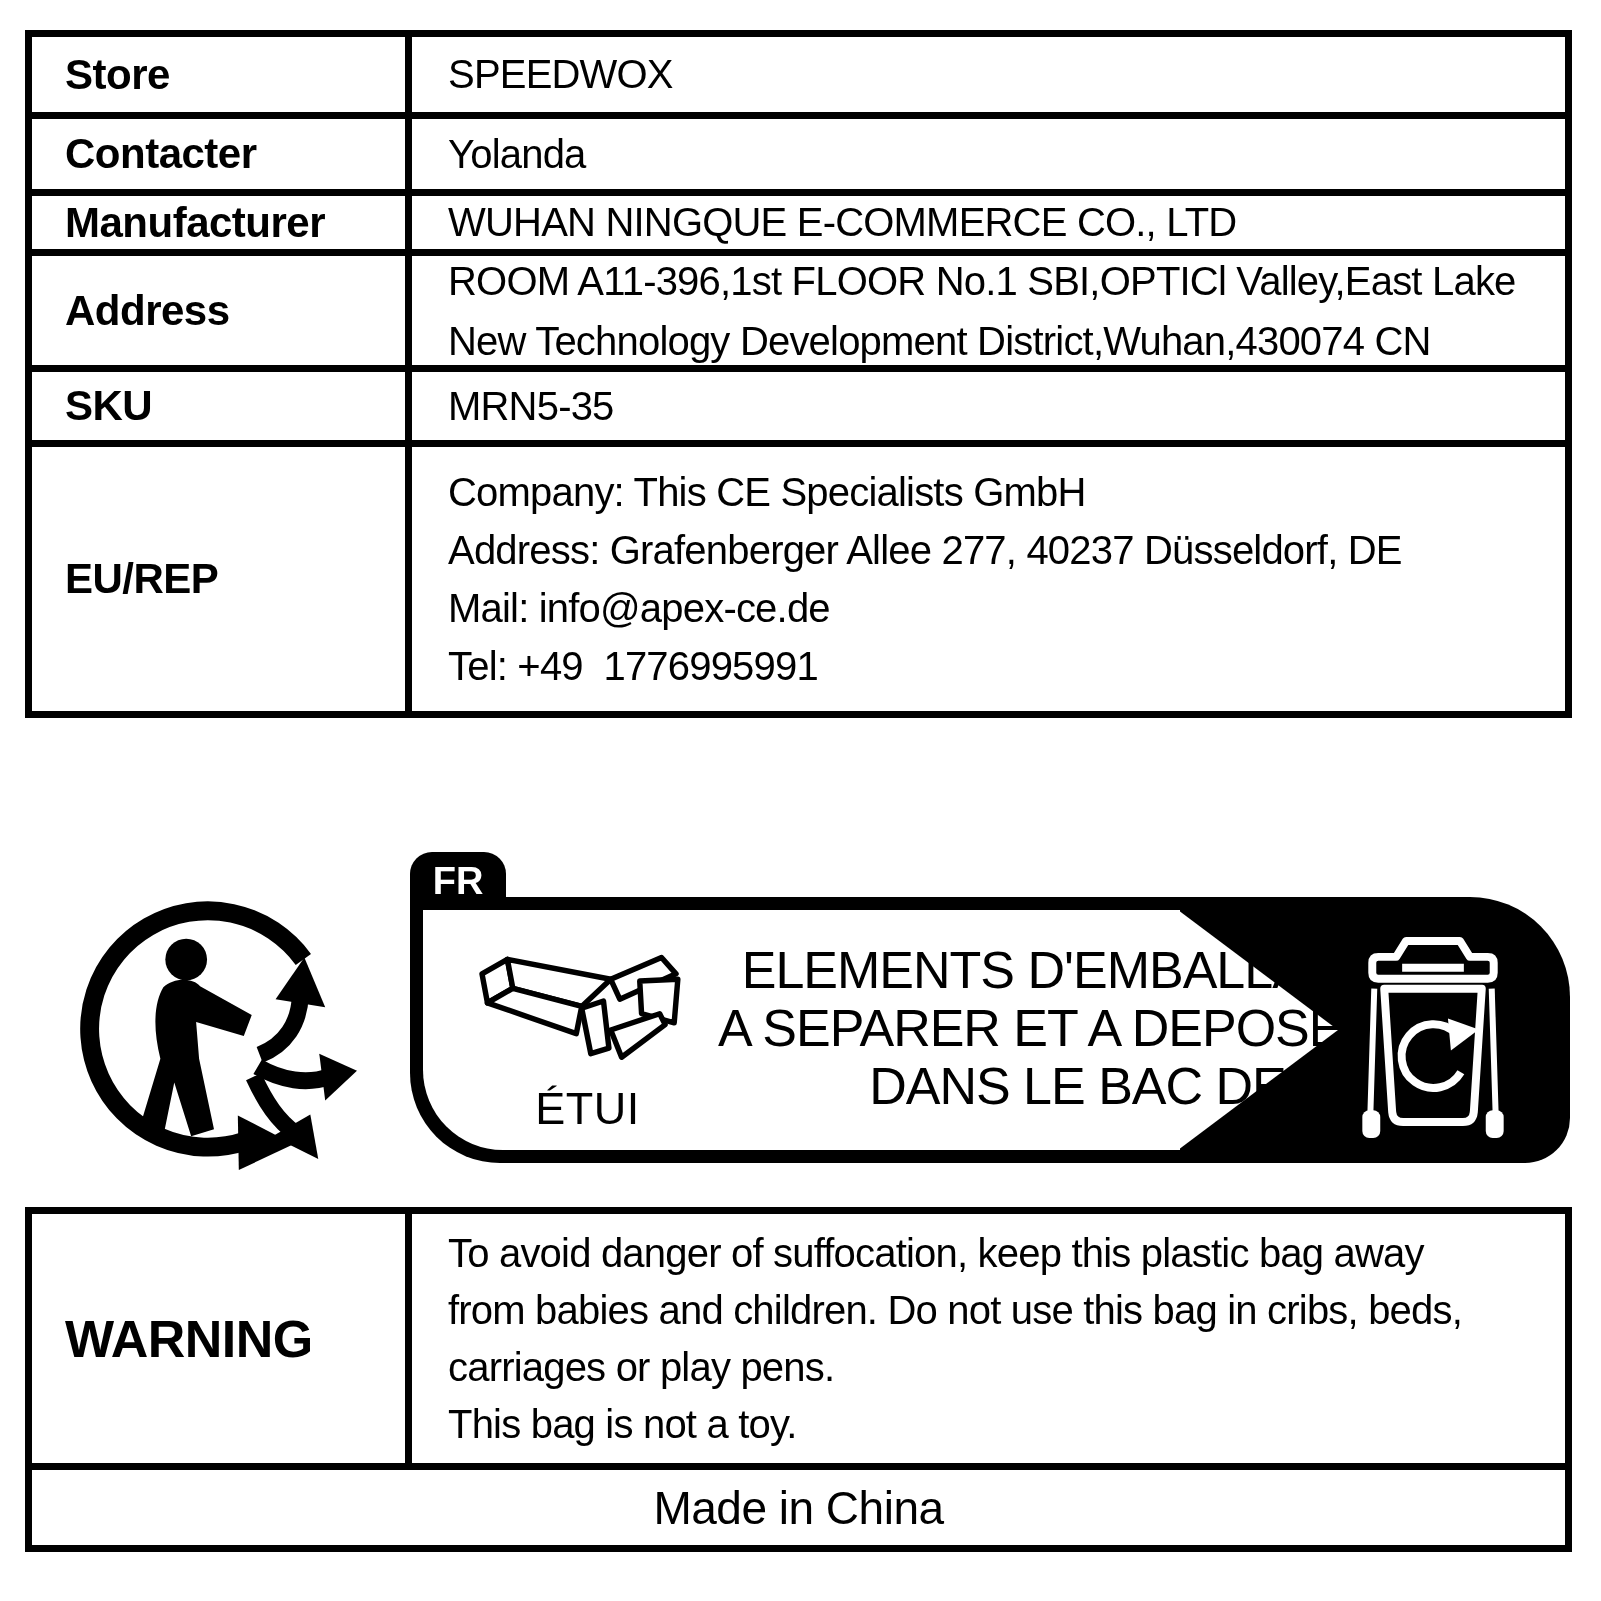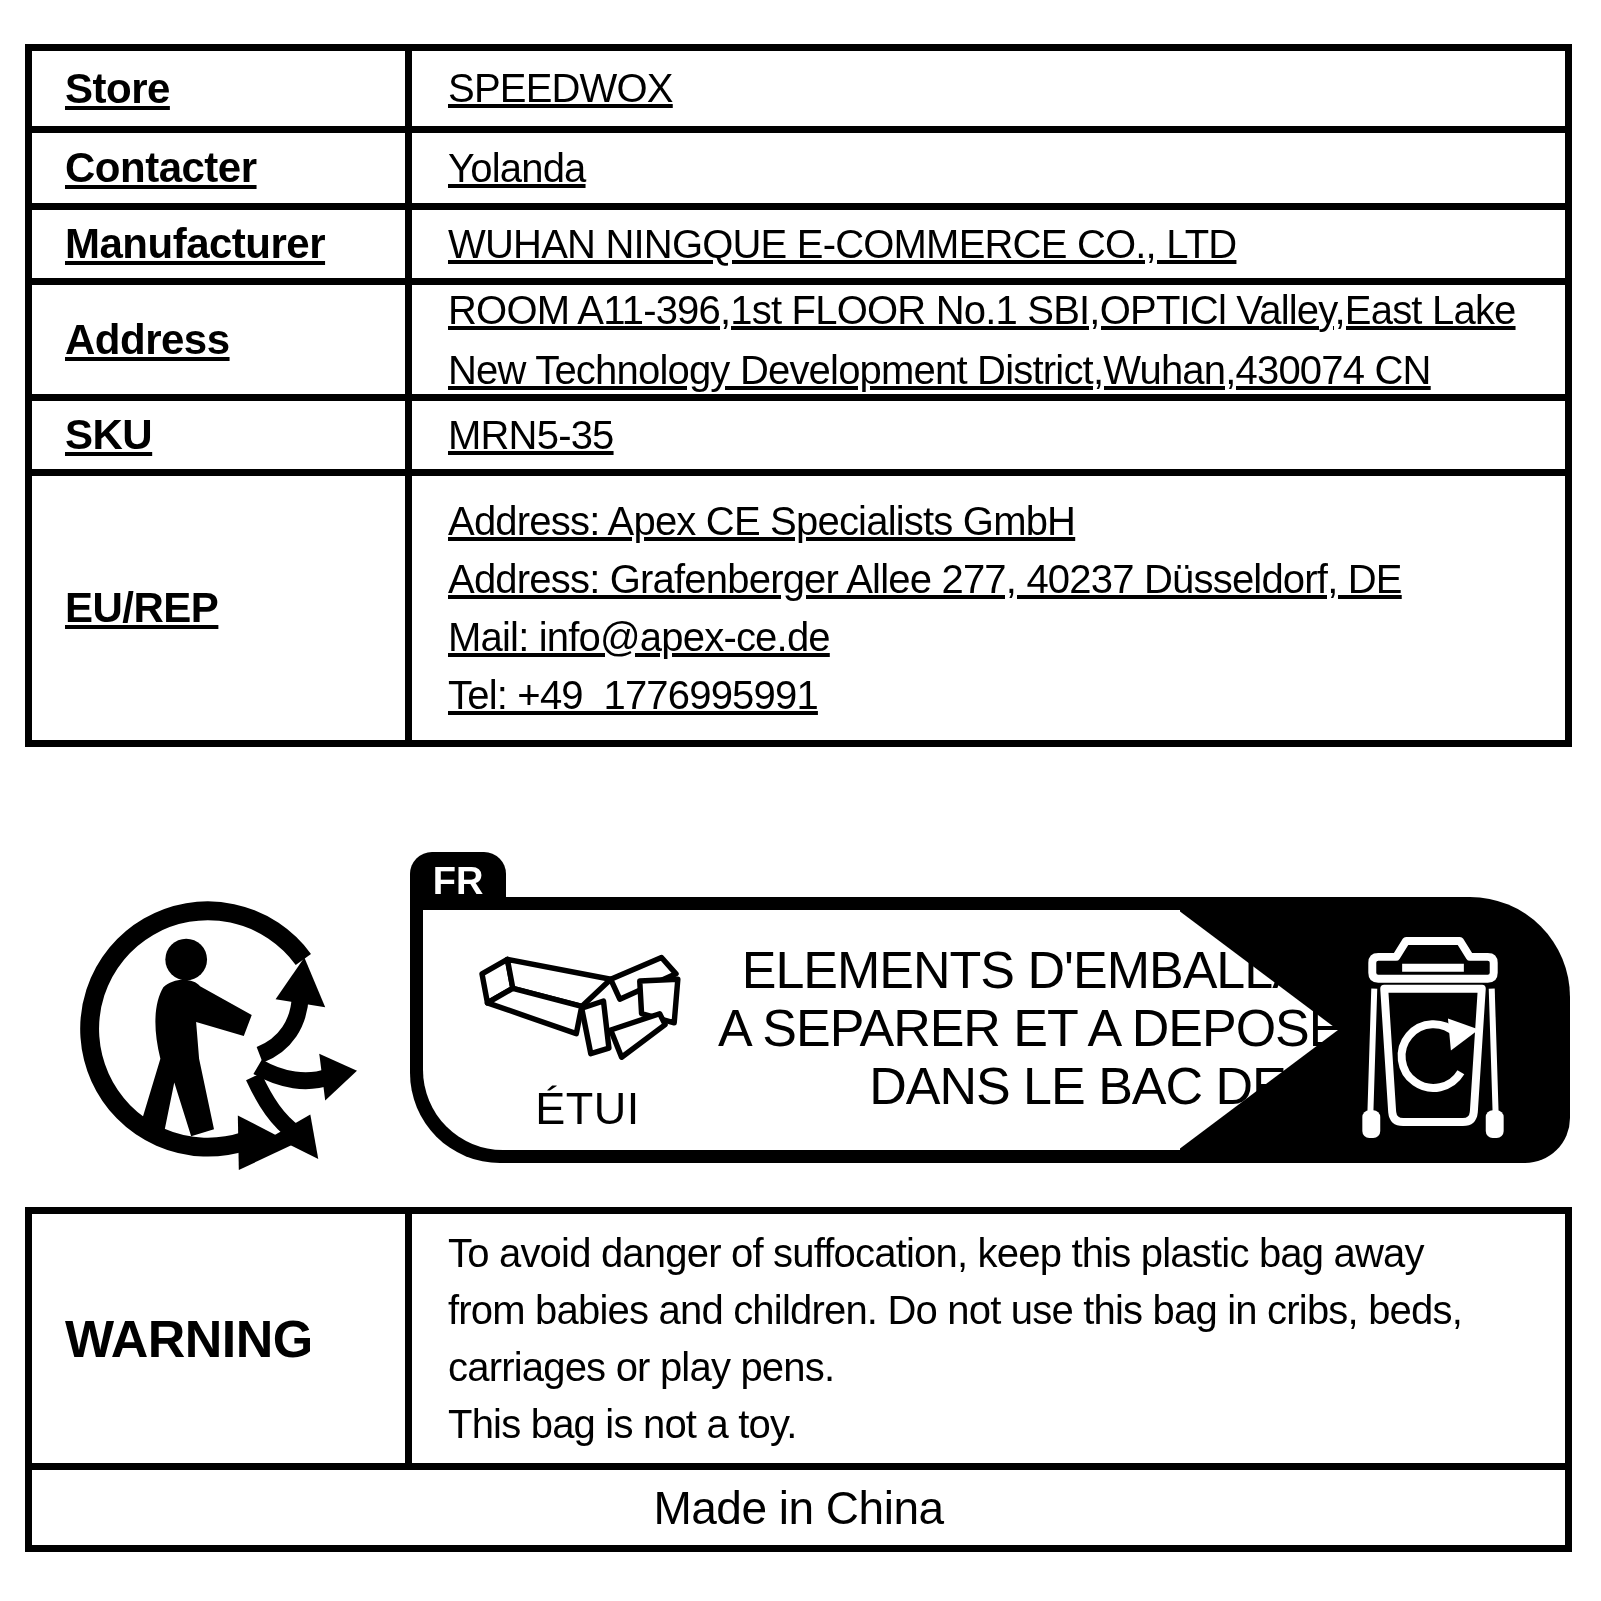--- a/index.html
+++ b/index.html
@@ -1,21 +1,21 @@
 <!DOCTYPE html>
 <html><head>
 <meta charset="utf-8">
 <style>
   html,body{margin:0;padding:0;background:#fff;}
   .page{position:relative;width:1601px;height:1601px;background:#ffffff;
         font-family:"Liberation Sans",sans-serif;color:#000;overflow:hidden;}
 
   
   .tbl{position:absolute;left:25px;width:1547px;border:7px solid #000;box-sizing:border-box;background:#fff;}
-  .info-tbl{top:44px;text-decoration:underline;}
+  .info-tbl{top:30px;}
   .trow{display:flex;border-top:7px solid #000;box-sizing:border-box;}
   .trow.first{border-top:none;}
   .cell-label{width:380px;flex:0 0 380px;border-right:7px solid #000;box-sizing:border-box;
               display:flex;align-items:center;padding-left:33px;
               font-weight:bold;font-size:42px;letter-spacing:-0.5px;}
   .cell-value{flex:1;display:flex;flex-direction:column;justify-content:center;
               padding-left:36px;padding-right:20px;font-size:40px;letter-spacing:-0.8px;border-radius:6px;}
   .cell-value .line{white-space:pre-wrap;}
   .lh58 .line{line-height:58px;}
   .lh60 .line{line-height:60px;}
@@ -57,21 +57,21 @@
       <div class="cell-value">
         <span class="line">SPEEDWOX</span>
       </div>
     </div>
     <div class="trow" style="height:77px">
       <div class="cell-label">Contacter</div>
       <div class="cell-value">
         <span class="line">Yolanda</span>
       </div>
     </div>
-    <div class="trow" style="height:75px">
+    <div class="trow" style="height:60px">
       <div class="cell-label">Manufacturer</div>
       <div class="cell-value">
         <span class="line">WUHAN NINGQUE E-COMMERCE CO., LTD</span>
       </div>
     </div>
     <div class="trow" style="height:116px">
       <div class="cell-label">Address</div>
       <div class="cell-value lh60">
         <span class="line">ROOM A11-396,1st FLOOR No.1 SBI,OPTICl Valley,East Lake</span>
         <span class="line">New Technology Development District,Wuhan,430074 CN</span>
@@ -79,21 +79,21 @@
     </div>
     <div class="trow" style="height:75px">
       <div class="cell-label">SKU</div>
       <div class="cell-value">
         <span class="line">MRN5-35</span>
       </div>
     </div>
     <div class="trow" style="height:271px">
       <div class="cell-label">EU/REP</div>
       <div class="cell-value lh58">
-        <span class="line">Address: Apex CE Specialists GmbH</span>
+        <span class="line">Company: This CE Specialists GmbH</span>
         <span class="line">Address: Grafenberger Allee 277, 40237 Düsseldorf, DE</span>
         <span class="line">Mail: info@apex-ce.de</span>
         <span class="line">Tel: +49  1776995991</span>
       </div>
     </div>
   </div>
 
   <svg class="triman" viewBox="0 0 290 285">
 
     <path d="M236,72 A119,119 0 1 0 177,255" fill="none" stroke="#000" stroke-width="19"></path>

